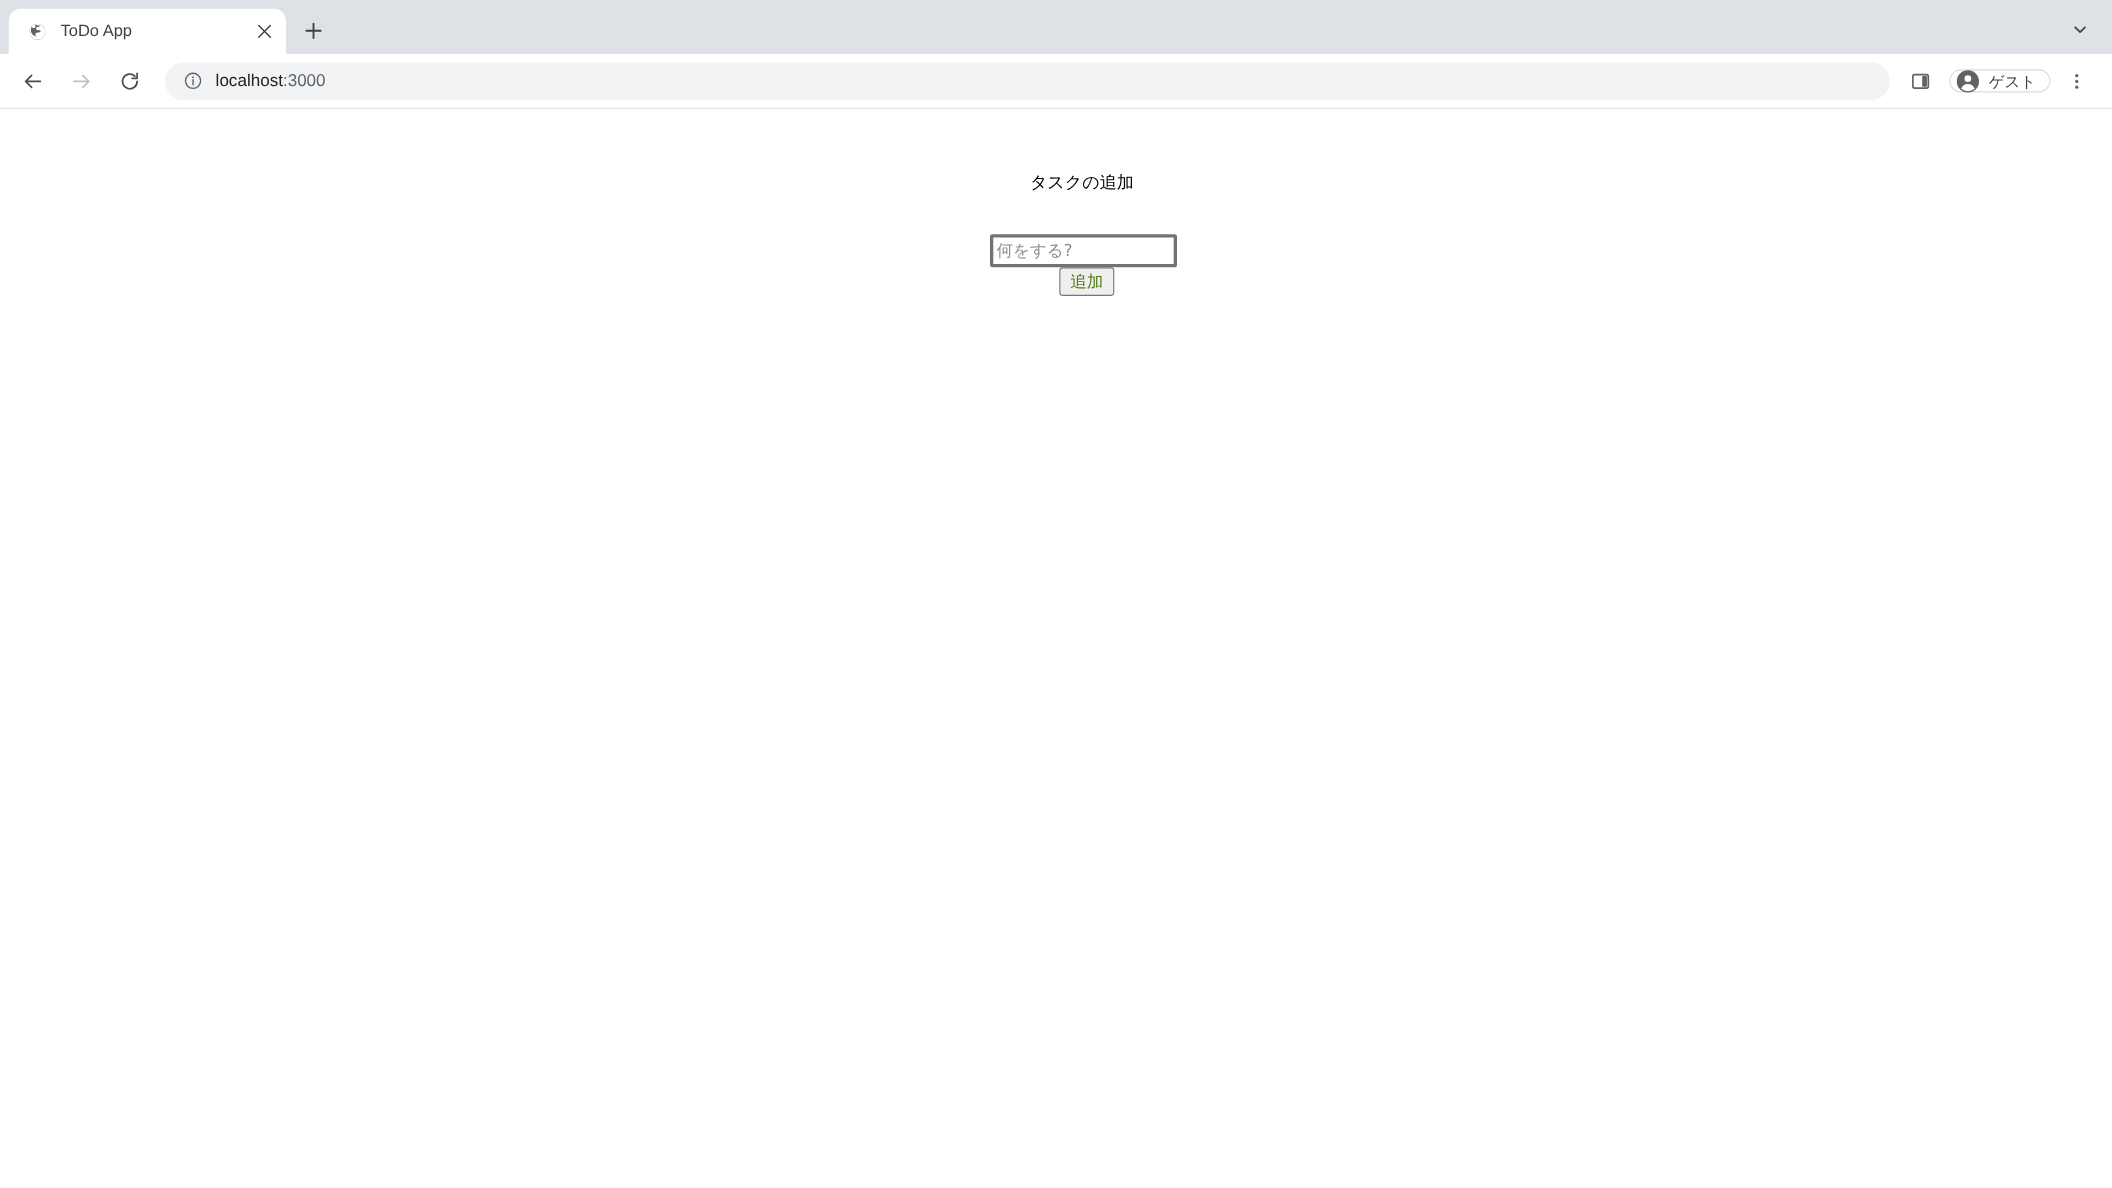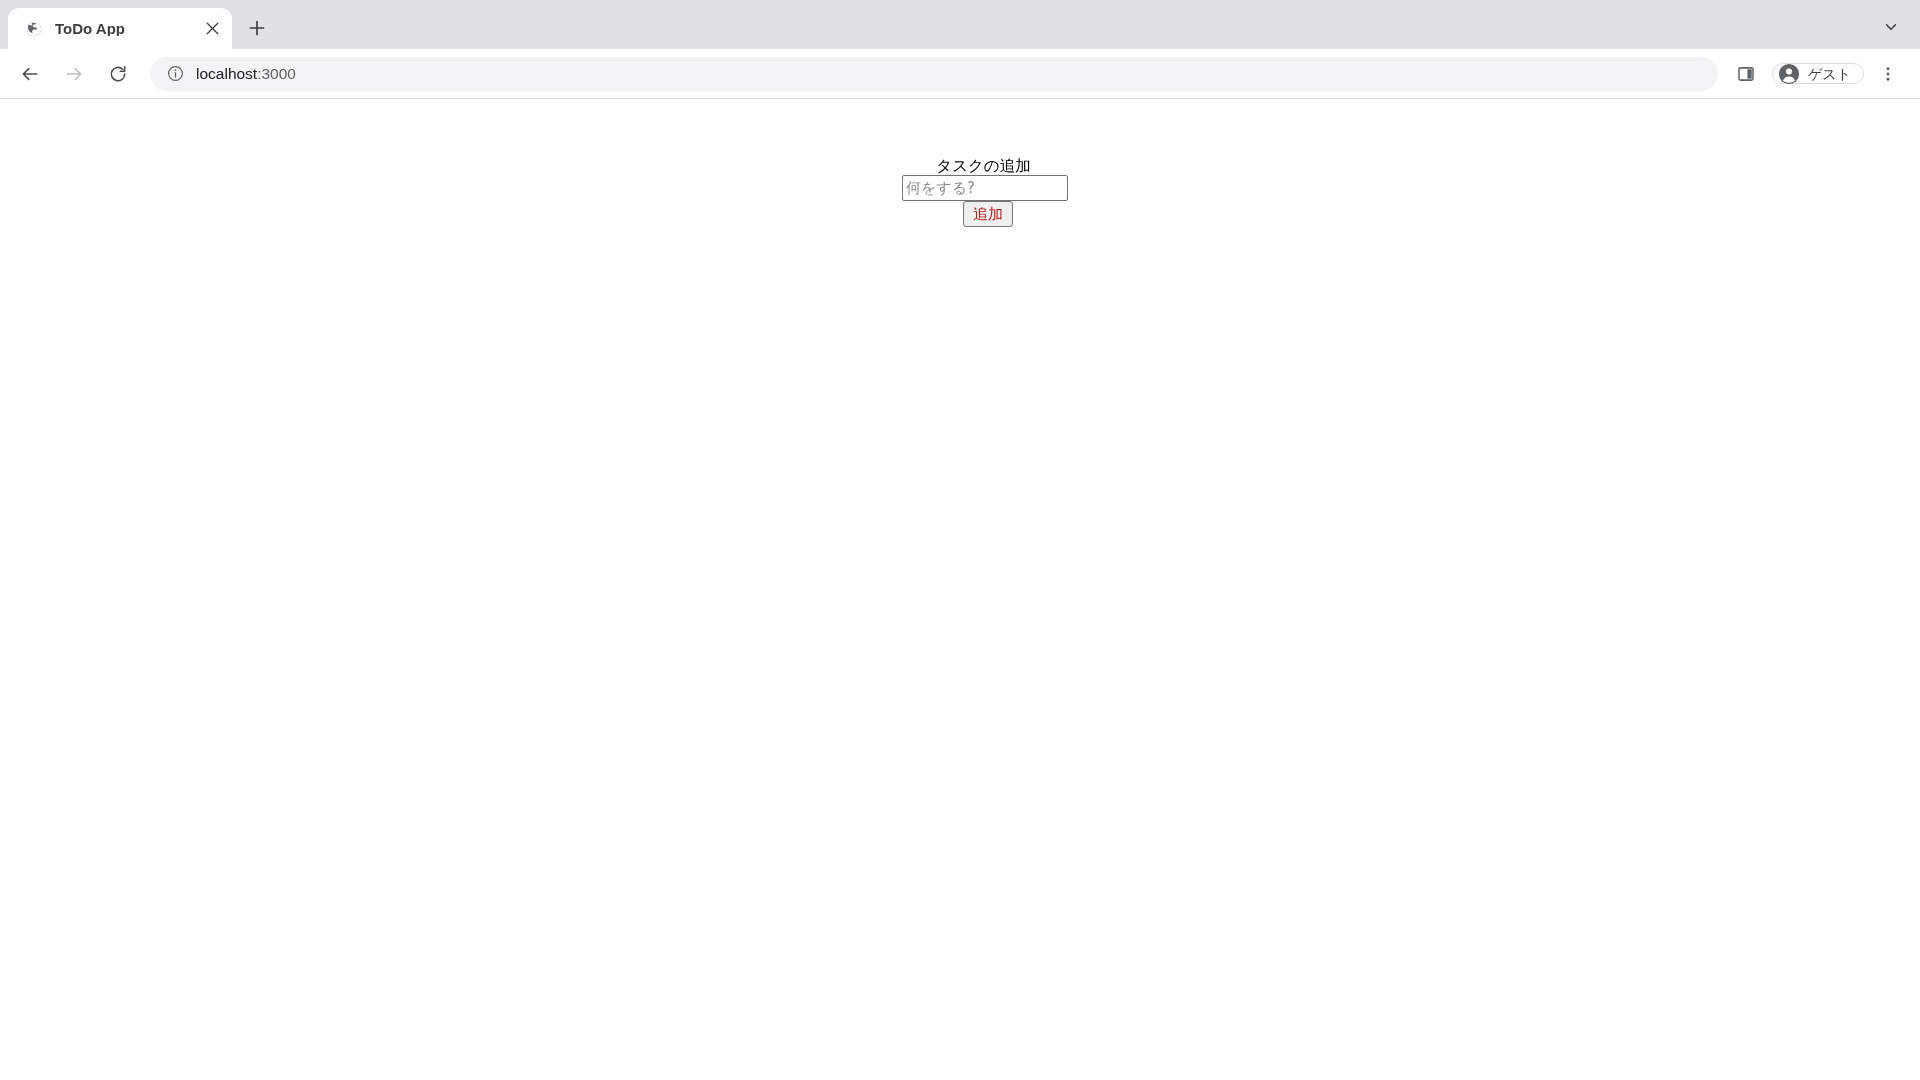--- a/index.html
+++ b/index.html
@@ -26,30 +26,29 @@
     height: 49px;
     background: #dee1e6;
     display: flex;
     align-items: flex-end;
     padding: 0;
     position: relative;
     flex: 0 0 auto;
   }
   .tab {
     height: 41px;
-    width: 224px;
+    width: 252px;
     margin-left: 8px;
     background: #ffffff;
     border-radius: 11px 11px 0 0;
     display: flex;
     align-items: center;
     padding: 0 0 0 16px;
     box-sizing: border-box;
     position: relative;
-    font-weight: bold;
   }
   .tab-favicon {
     width: 19px;
     height: 19px;
     flex: 0 0 auto;
     display: flex;
     align-items: center;
     justify-content: center;
   }
   .tab-title {
@@ -211,32 +210,33 @@
     margin-right: 3px;
     white-space: nowrap;
   }
   .task-input {
     width: 158px;
     height: 22px;
     font-family: "DejaVu Sans", "Liberation Sans", sans-serif;
     font-size: 15px;
     color: #000000;
     background: #ffffff;
-    border: 1px solid #737373;
+    border: 3px solid #737373;
     border-radius: 2px;
     padding: 1px 3px;
     box-sizing: content-box;
     outline: none;
+    margin-top: 38px;
   }
   .task-input::placeholder { color: #8d8d8d; opacity: 1; }
   .add-button {
     margin-left: 6px;
     font-family: "DejaVu Sans", "Liberation Sans", sans-serif;
     font-size: 15px;
-    color: #b91c1c;
+    color: #4d7c0f;
     background: #efefef;
     border: 1px solid #767676;
     border-radius: 3px;
     padding: 3px 9px;
     line-height: 1.2;
     cursor: default;
   }
 
   .todo-list { list-style: none; margin: 0; padding: 0; }
 </style>

